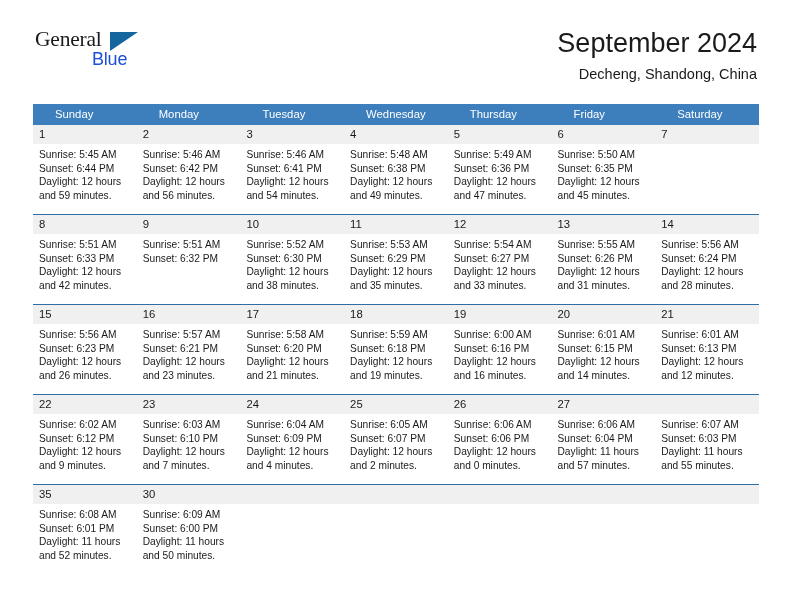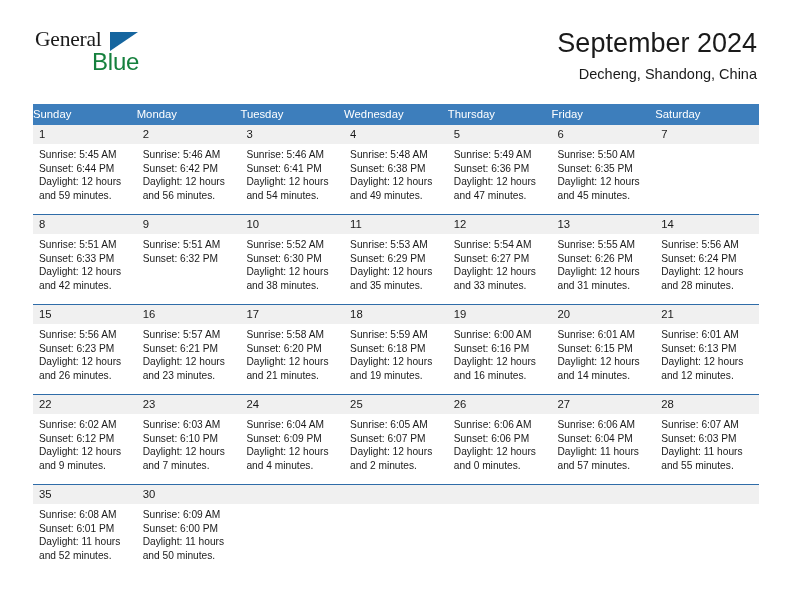--- a/index.html
+++ b/index.html
@@ -56,22 +56,22 @@
     top: 3px;
     width: 0;
     height: 0;
     border-left: 28px solid #15659f;
     border-bottom: 19px solid transparent;
   }
   .brand-blue {
     position: absolute;
     left: 57px;
     top: 21px;
-    font-size: 24px;
-    color: #15803d;
+    font-size: 18px;
+    color: #1d4ed8;
     letter-spacing: -0.2px;
     font-family: "Liberation Sans", sans-serif;
     text-align: right;
   }
 
   .title-block {
     position: absolute;
     right: 35px;
     top: 26px;
     text-align: right;
@@ -104,21 +104,21 @@
     height: 21px;
     background: #3d7ebc;
   }
   .weekday-cell {
     flex: 0 0 103.714px;
     width: 103.714px;
     box-sizing: border-box;
     color: #ffffff;
     font-size: 11.3px;
     line-height: 21px;
-    padding-left: 0;
+    padding-left: 22px;
     white-space: nowrap;
     overflow: hidden;
   }
 
   .week-row {
     width: 726px;
     border-top: 1.4px solid #2f6ca8;
     box-sizing: border-box;
   }
   .week-row.first {
@@ -340,21 +340,20 @@
     </div>
 
     <div class="week-row">
       <div class="daynum-band">
         <div class="daynum-cell">22</div>
         <div class="daynum-cell">23</div>
         <div class="daynum-cell">24</div>
         <div class="daynum-cell">25</div>
         <div class="daynum-cell">26</div>
         <div class="daynum-cell">27</div>
-        <div class="daynum-cell">28</div>
       </div>
       <div class="detail-band">
         <div class="detail-cell">
           <div class="detail-line">Sunrise: 6:02 AM</div>
           <div class="detail-line">Sunset: 6:12 PM</div>
           <div class="detail-wrap">Daylight: 12 hours and 9 minutes.</div>
         </div>
         <div class="detail-cell">
           <div class="detail-line">Sunrise: 6:03 AM</div>
           <div class="detail-line">Sunset: 6:10 PM</div>

